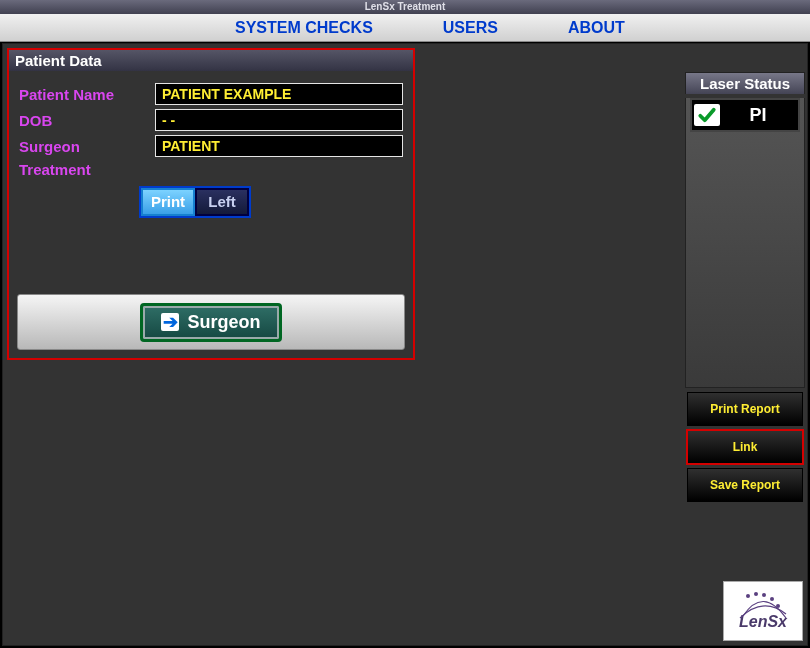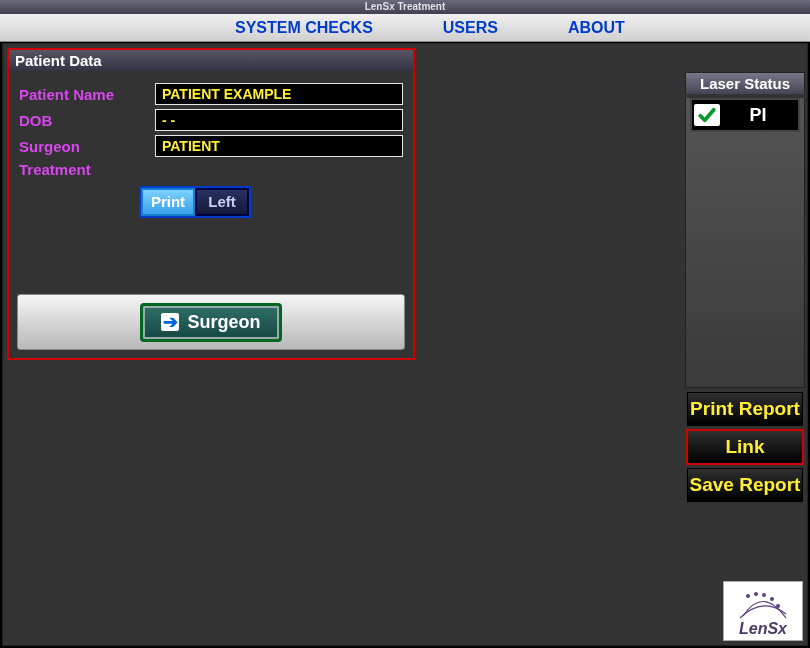--- a/index.html
+++ b/index.html
@@ -70,21 +70,21 @@
   }
   .pi-row { display:flex; align-items:center; 
             background:#000; margin:4px; padding:2px; border:2px solid #444; height:34px; }
   .check-icon { width:26px; height:22px; background:#fff; border-radius:2px;
                 display:flex; align-items:center; justify-content:center; }
   .check-icon svg { width:20px; height:18px; }
   .pi-label { color:#fff; font-weight:bold; font-size:18px; flex:1; text-align:center; }
   .side-btn {
     margin:4px 2px 0 2px; height:34px; border:1px solid #000;
     background: linear-gradient(#303030,#000);
-    color:#ffee33; font-weight:bold; font-size:19px;
+    color:#ffee33; font-weight:bold; font-size:12px;
     display:flex; align-items:center; justify-content:center; cursor:pointer;
   }
   .side-btn.highlight { outline:2px solid #d40000; outline-offset:-1px; }
   .logo {
     position:absolute; right:4px; bottom:4px; width:80px; height:60px;
     background:#fff; border:1px solid #aaa; display:flex; align-items:flex-end; justify-content:center;
     font-style:italic; color:#4a3a6a; font-weight:bold; font-family: Georgia, serif;
     font-size:16px;
   }
   .logo svg { position:absolute; top:6px; width:50px; height:34px; }
@@ -153,16 +153,16 @@
   <div class="logo">
     <svg viewBox="0 0 50 34">
       <circle cx="10" cy="8" r="2" fill="#5a4080"></circle>
       <circle cx="18" cy="6" r="2" fill="#5a4080"></circle>
       <circle cx="26" cy="7" r="2" fill="#5a4080"></circle>
       <circle cx="34" cy="11" r="2" fill="#5a4080"></circle>
       <circle cx="40" cy="18" r="2" fill="#5a4080"></circle>
       <path d="M5 28 Q 25 -2 48 30" fill="none" stroke="#5a4080" stroke-width="1.2"></path>
       <path d="M2 30 Q 25 8 48 26" fill="none" stroke="#5a4080" stroke-width="1.2"></path>
     </svg>
-    <span style="padding-bottom:2px;">LenSx</span>
+    <span style="padding-bottom:9px;">LenSx</span>
   </div>
 
 </div>
 
 </body></html>

